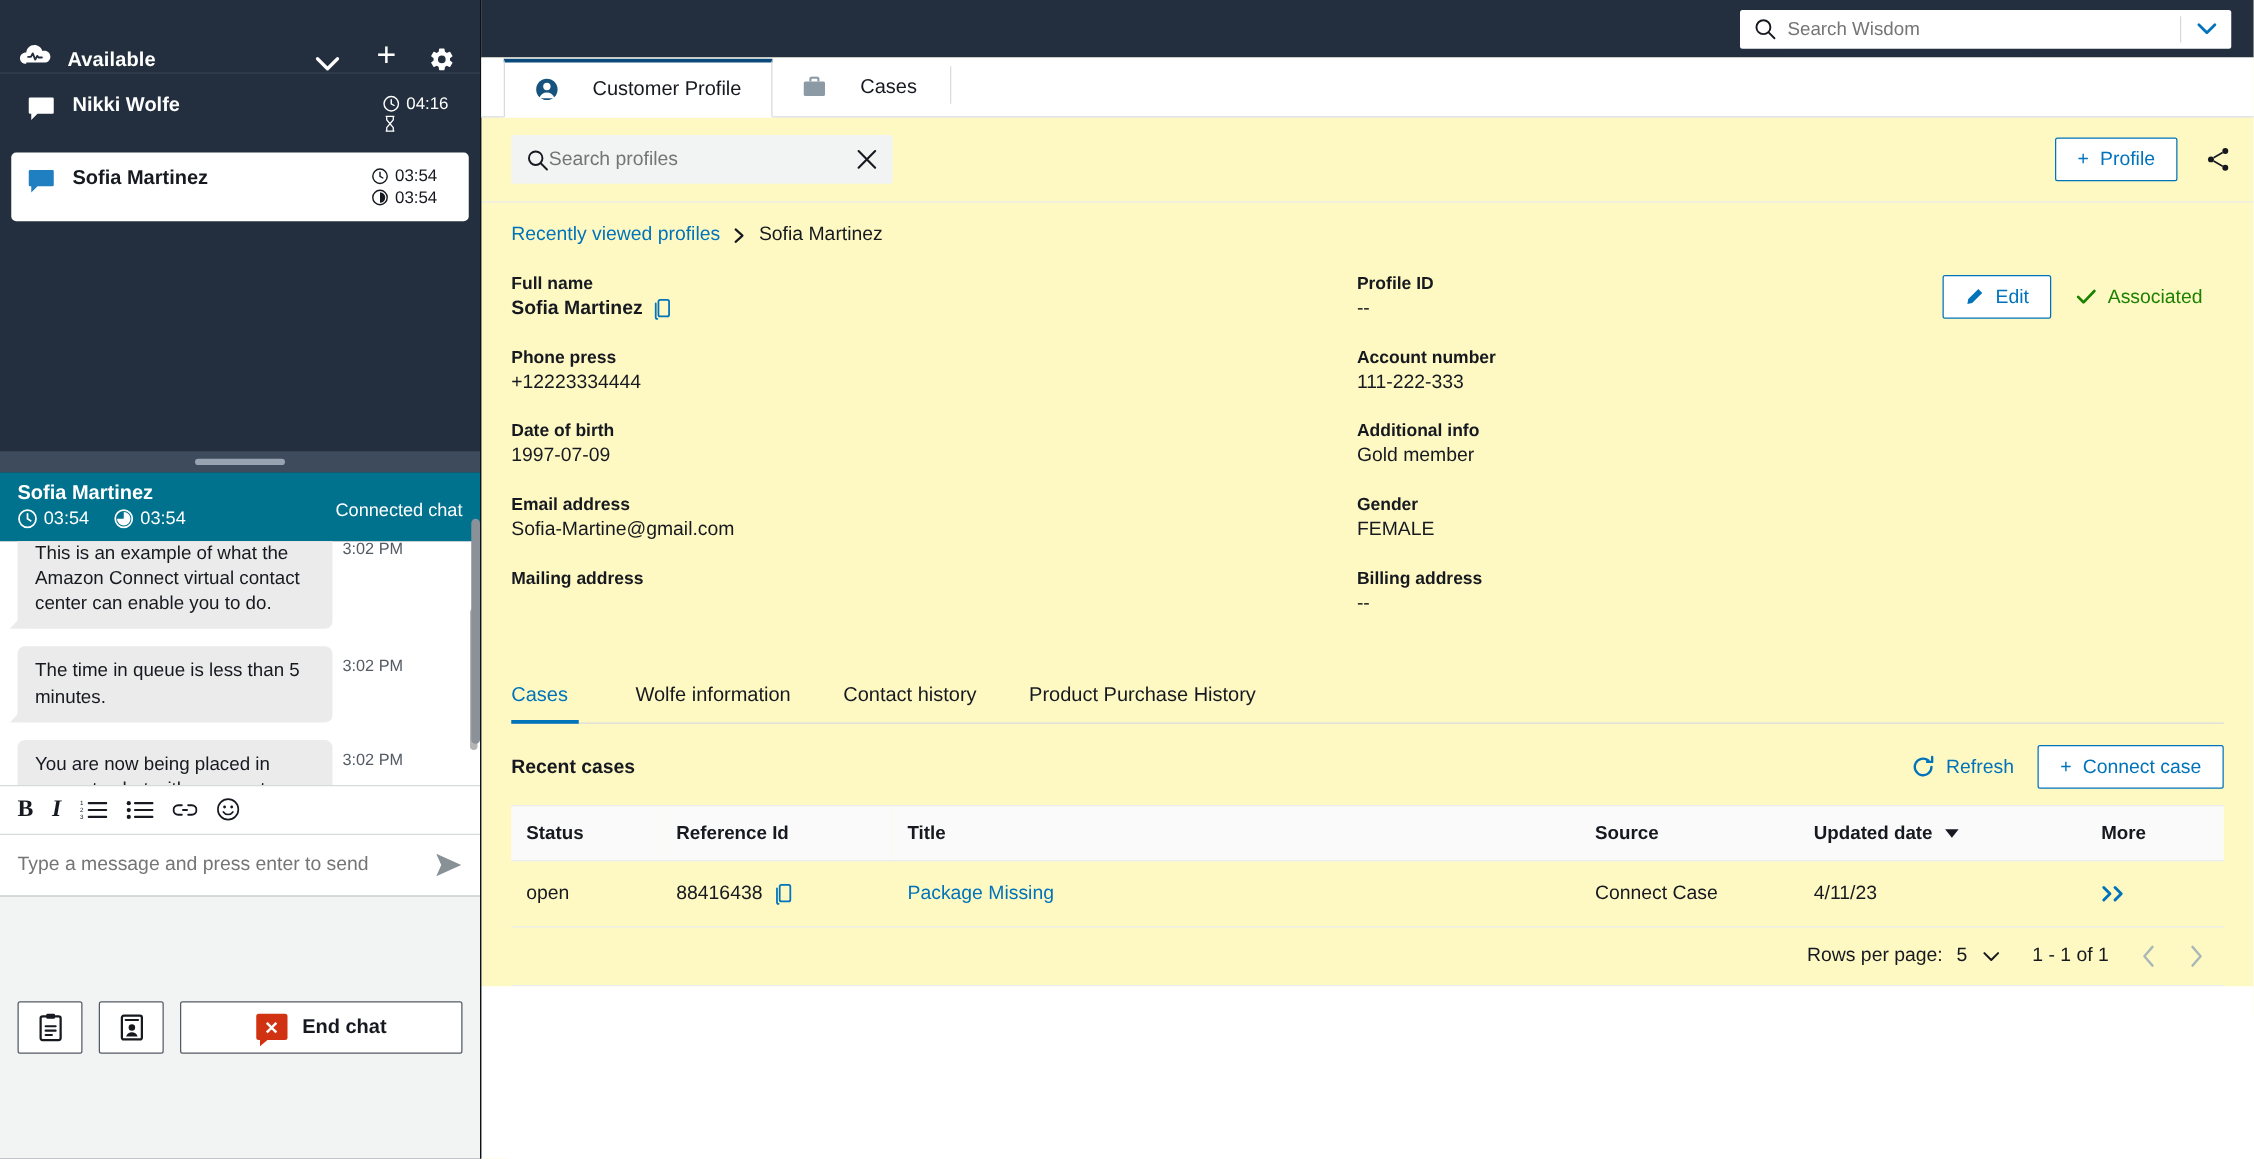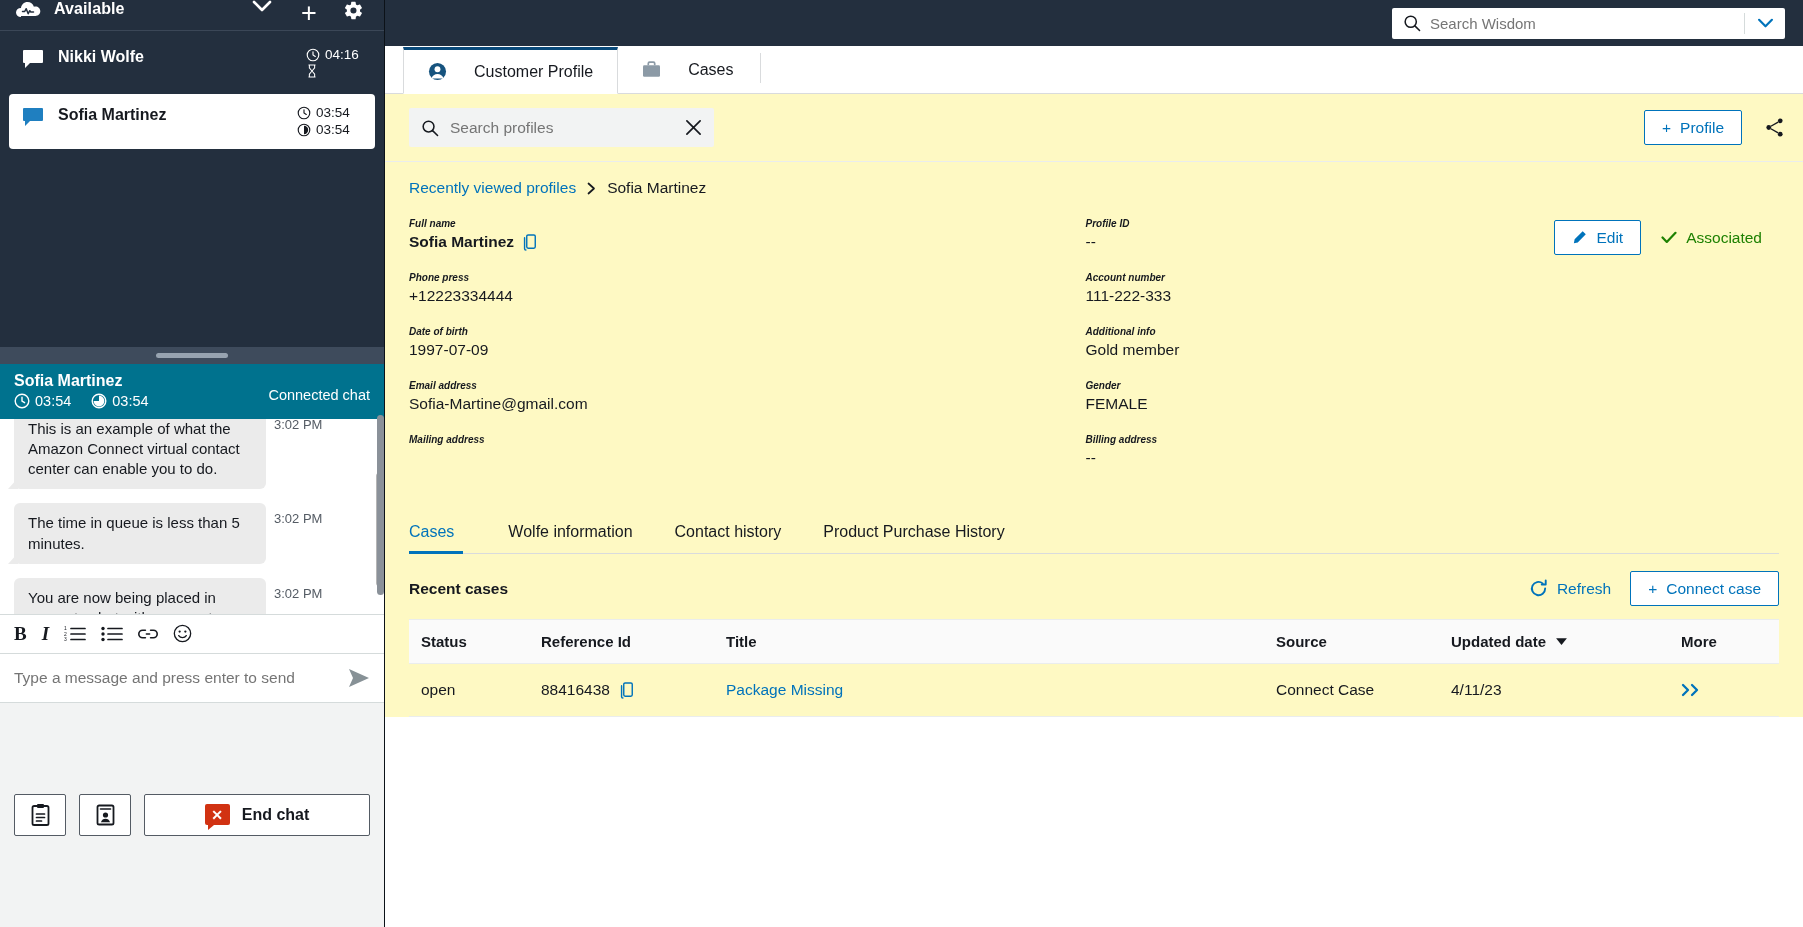--- a/index.html
+++ b/index.html
@@ -14,21 +14,21 @@
   
   .ccp {
     width: 385px; height: 927px;
     background: #232f3e;
     display: flex; flex-direction: column;
     position: relative;
     flex: 0 0 385px;
     border-right: 1px solid #0c1218;
   }
   .ccp-topbar {
-    height: 31px; display: flex; align-items: flex-start;
+    height: 59px; display: flex; align-items: flex-end;
     padding: 0 14px; gap: 10px;
     background: #232f3e;
     border-bottom: 1px solid #3b4757;
   }
   .cloud-logo { width: 30px; height: 24px; flex: 0 0 30px; display:flex; align-items:center; justify-content:center;}
   .status-text {
     color: #ffffff; font-size: 16px; font-weight: 700;
     letter-spacing: .1px; flex: 1;
   }
   .ccp-top-icon { color: #ffffff; display:flex; align-items:center; justify-content:center; cursor:pointer;}
@@ -187,21 +187,21 @@
     padding-top: 0;
   }
   .tab-sep { width: 1px; height: 30px; background: #d9dbdd; margin: 0 0 10px 2px; }
 
   .profile-search-row {
     display: flex; align-items: center; justify-content: space-between;
     padding: 14px 18px 14px 24px; border-bottom: 1px solid #eaeded;
   }
   .profile-search {
     width: 305px; height: 39px; background: #f2f3f3; border-radius: 2px;
-    display: flex; align-items: center; padding: 0 12px; gap: 11px;
+    display: flex; align-items: center; padding: 0 12px; 
   }
   .profile-search input {
     flex: 1; border: none; outline: none; background: transparent;
     font-size: 15.5px; color: #687078; font-family: "Liberation Sans", sans-serif;
   }
   .x-btn { cursor: pointer; color: #16191f; font-size: 18px; line-height: 1;}
   .hdr-right { display: flex; align-items: center; gap: 22px; }
   .btn-outline {
     border: 1px solid #0073bb; color: #0073bb; background: #fff;
     border-radius: 2px; height: 35px; display: flex; align-items: center;
@@ -212,21 +212,21 @@
 
   .profile-body { padding: 17px 41px 0 24px; flex: 0 0 auto; }
   .breadcrumb { display: flex; align-items: center; gap: 11px; font-size: 15.5px; margin-bottom: 21px;}
   .bc-link { color: #0073bb; cursor: pointer; }
   .bc-sep { color: #545b64; font-size: 14px;}
   .bc-current { color: #16191f; }
 
   .field-grid { display: flex; position: relative; }
   .field-col { flex: 1; min-width: 0;}
   .field { margin-bottom: 21px; }
-  .field-label { font-size: 10px; font-weight: 700; color: #16191f; margin-bottom: 4px; font-style: italic;}
+  .field-label { font-size: 14px; font-weight: 700; color: #16191f; margin-bottom: 4px;}
   .field-value { font-size: 15.5px; color: #16191f; display: flex; align-items: center; gap: 9px;}
   .field-value.bold { font-weight: 700; }
   .copy-icon { color: #0073bb; cursor: pointer; display:flex;}
   .profile-actions {
     position: absolute; right: 0; top: 2px; display: flex; align-items: center; gap: 20px;
   }
   .associated { color: #1d8102; font-size: 15.5px; display: flex; align-items: center; gap: 9px;}
 
   
   .sub-tabs { display: flex; gap: 0; border-bottom: 1px solid #d9dbdd; margin: 26px 0 0 0; }
@@ -699,17 +699,43 @@
               <span class="more-chev">
                 <svg width="22" height="14" viewBox="0 0 22 14">
                     <path d="M2 2l5 5-5 5M11 2l5 5-5 5" stroke="#0073bb" stroke-width="2.3" fill="none" stroke-linecap="round" stroke-linejoin="round"></path>
                   </svg>
               </span>
             </td>
           </tr>
         </tbody>
       </table>
 
+      <div class="table-footer">
+        <span class="rows-per-page">
+          <span>Rows per page:</span>
+          <span class="rpp-select">
+            <span>5</span>
+            <span>
+              <svg width="14" height="9" viewBox="0 0 14 9">
+                  <path d="M1.5 1.5L7 7l5.5-5.5" stroke="#16191f" stroke-width="1.6" fill="none" stroke-linecap="round" stroke-linejoin="round"></path>
+                </svg>
+            </span>
+          </span>
+        </span>
+        <span>1 - 1 of 1</span>
+        <span class="pager">
+          <span>
+            <svg width="12" height="18" viewBox="0 0 12 18">
+                <path d="M9 1.5L2.5 9 9 16.5" stroke="#aab7b8" stroke-width="1.9" fill="none" stroke-linecap="round" stroke-linejoin="round"></path>
+              </svg>
+          </span>
+          <span>
+            <svg width="12" height="18" viewBox="0 0 12 18">
+                <path d="M3 1.5L9.5 9 3 16.5" stroke="#aab7b8" stroke-width="1.9" fill="none" stroke-linecap="round" stroke-linejoin="round"></path>
+              </svg>
+          </span>
+        </span>
+      </div>
     </div>
 
     <div class="main-bottom-fill"></div>
   </div>
 </div>
 
 </body></html>

